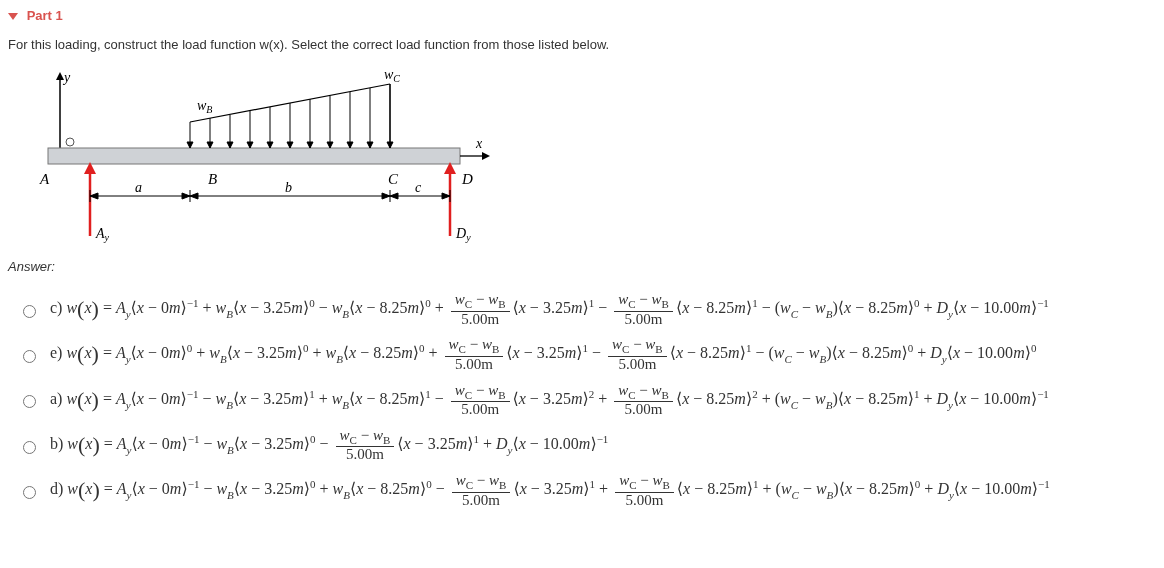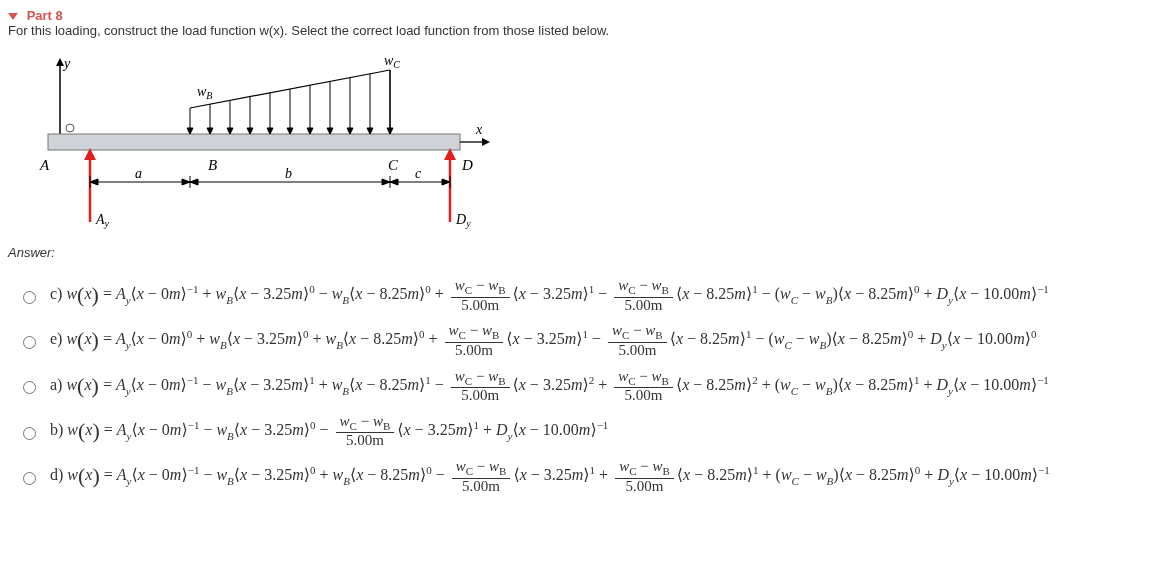--- a/index.html
+++ b/index.html
@@ -19,21 +19,21 @@
     .tri-down {
       display: inline-block;
       width: 0; height: 0;
       border-left: 5px solid transparent;
       border-right: 5px solid transparent;
       border-top: 7px solid #d9534f;
       margin-right: 5px;
       vertical-align: middle;
     }
     .question-text {
-      margin-top: 0;
+      margin-top: 14px;
       font-size: 13px;
       color: #333;
     }
     .diagram-wrap {
       margin: 14px 0 10px 22px;
     }
     .answer-label {
       margin: 10px 0 18px 0;
       font-size: 13px;
       font-style: italic;
@@ -64,21 +64,21 @@
     sup { font-size: 11px; vertical-align: super; }
     sub { font-size: 11px; vertical-align: sub; }
     .bigp { font-size: 22px; vertical-align: -3px; }
     .svg-label { font-family: 'Times New Roman', serif; font-style: italic; }
   </style>
 </head>
 <body>
 
 <div>
   <span class="tri-down"></span>
-  <span class="part-header">Part 8</span>
+  <span class="part-header">Part 1</span>
 </div>
 
 <div class="question-text">For this loading, construct the load function w(x).  Select the correct load function from those listed below.</div>
 
 <div class="diagram-wrap">
   <svg width="460" height="180" viewBox="0 0 460 180">
 
     <line x1="30" y1="90" x2="30" y2="10" stroke="#000" stroke-width="1.5"></line>
     <polygon points="30,6 26,14 34,14" fill="#000"></polygon>
     <text x="34" y="16" class="svg-label" font-size="14">y</text>

